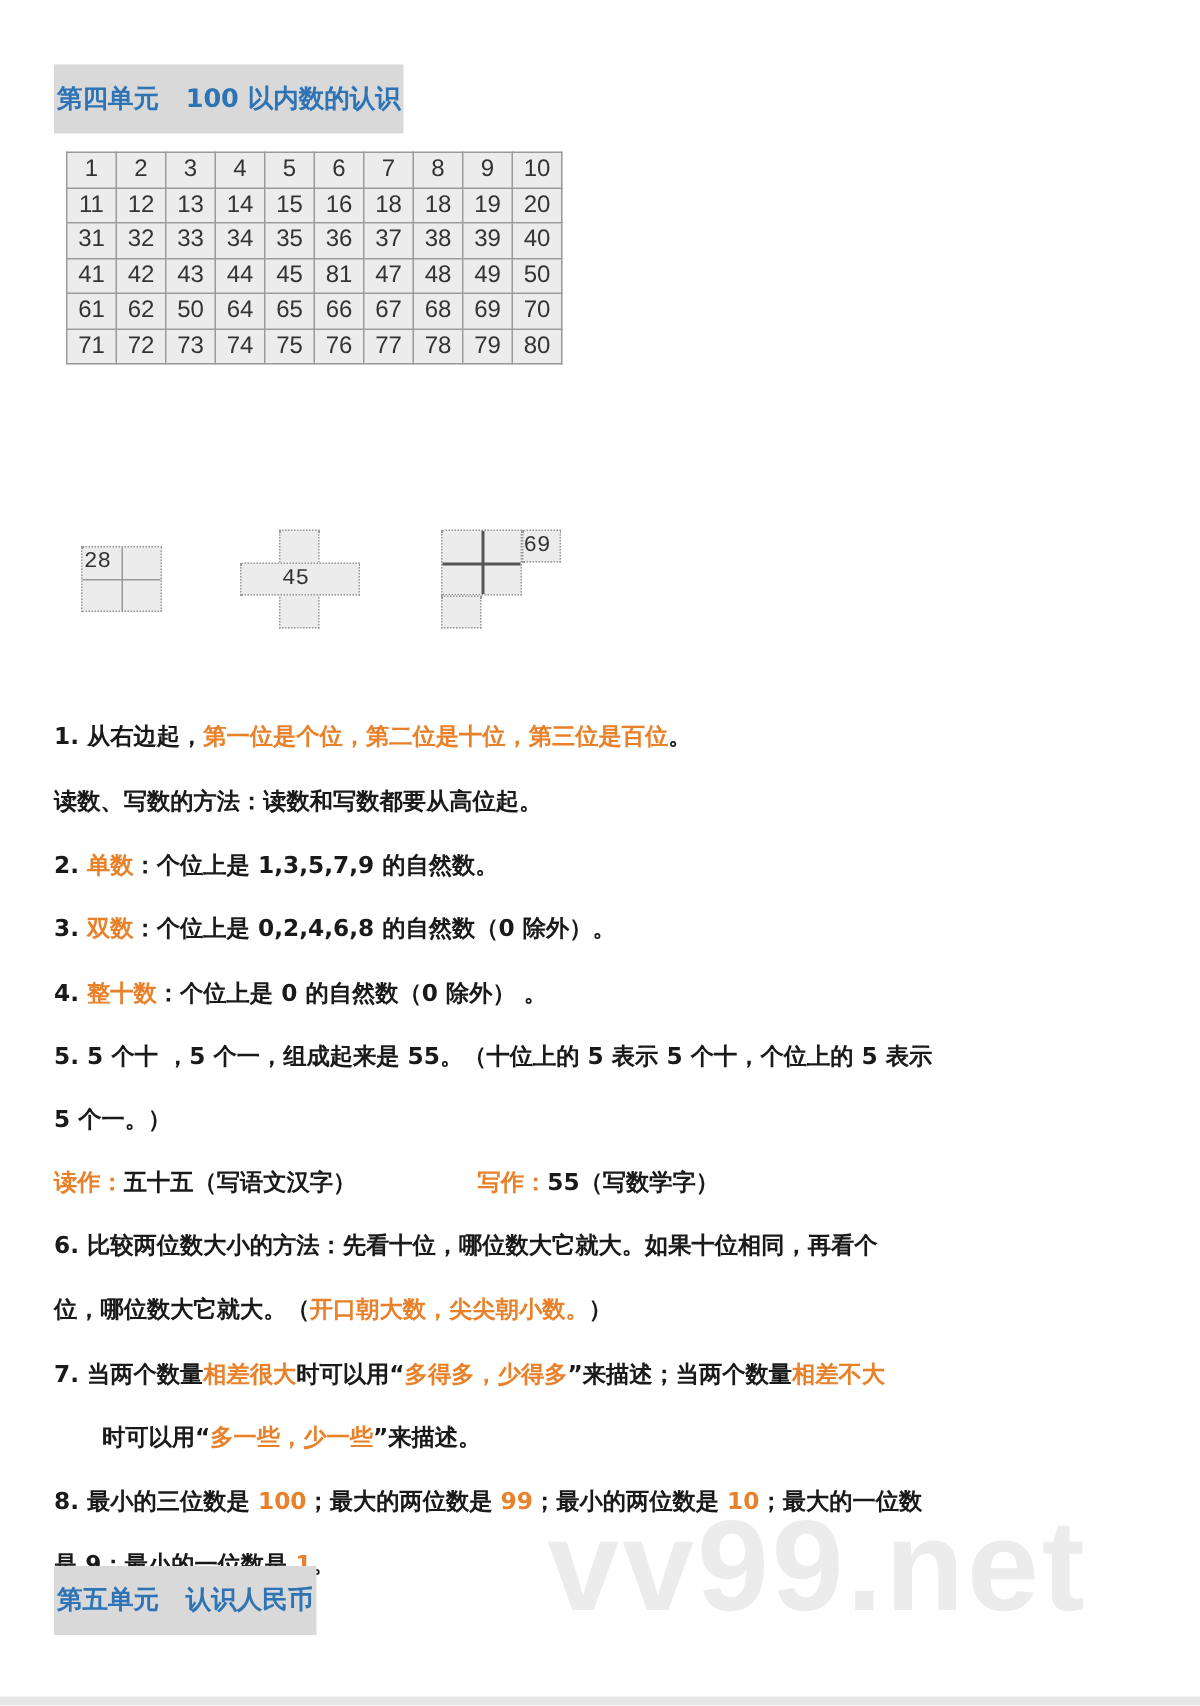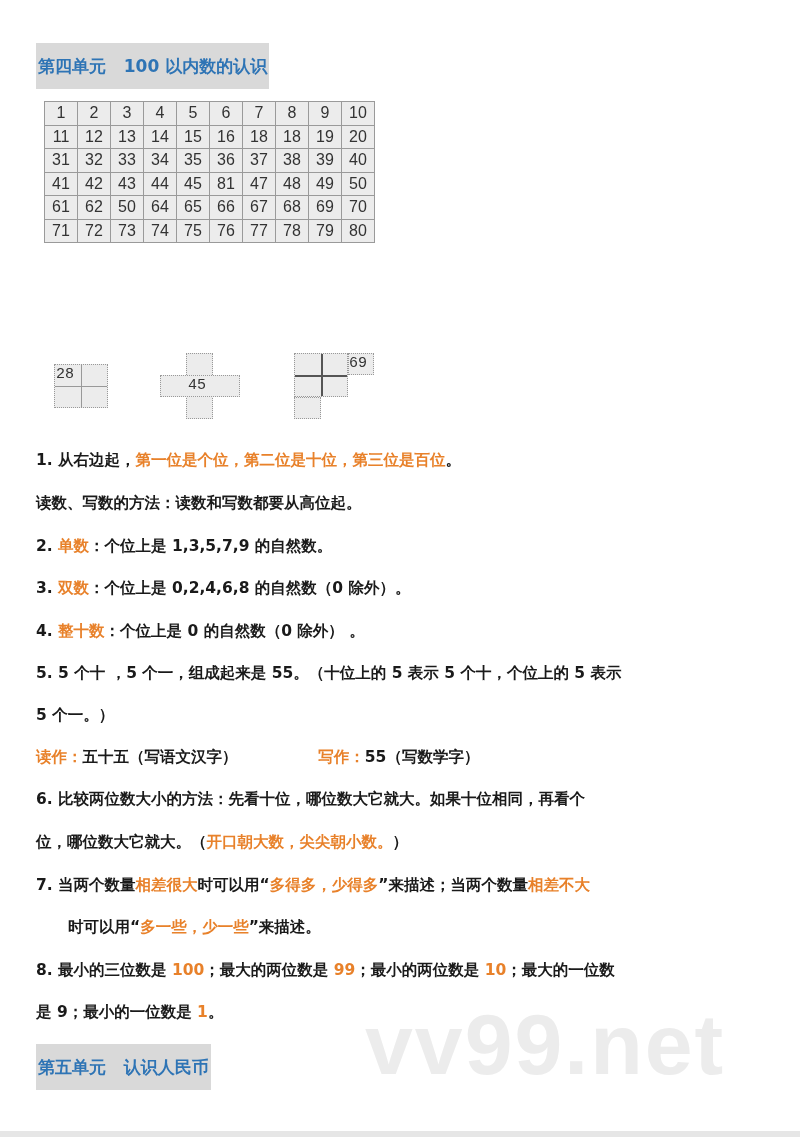--- a/index.html
+++ b/index.html
@@ -19,21 +19,21 @@
     border: 1px dotted #888; border-collapse: collapse;
     font-family: "Liberation Sans", sans-serif;
   }
   .grid td {
     width: 32px; height: 22.5px; border: 1px solid #9a9a9a;
     background: #ececec; text-align: center; font-size: 16px; color: #333;
     padding: 0; line-height: 22px;
   }
   .mini { position: absolute; border: 1px dotted #999; background: #ececec; box-sizing: border-box; }
   .mini-label { position: absolute; font-family: "Liberation Mono", monospace; font-size: 15px; color: #333; }
-  .line { position: absolute; left: 36px; font-size: 15.5px; font-weight: bold; line-height: 22px; white-space: nowrap; color: #1a1a1a; }
+  .line { position: absolute; left: 36px; font-size: 15.5px; font-weight: bold; line-height: 22px; white-space: nowrap; color: #1a1a1a; margin-top: 31px; }
   .o { color: #e8812a; }
   .watermark {
     position: absolute; left: 365px; top: 995px; font-family: "Liberation Sans", sans-serif;
     font-weight: bold; font-size: 86px; color: #ececec; letter-spacing: 2px;
   }
   .bottom-bar { position: absolute; left: 0; top: 1131px; width: 800px; height: 6px; background: #e6e6e6; }
 </style>
 </head>
 <body>
 

